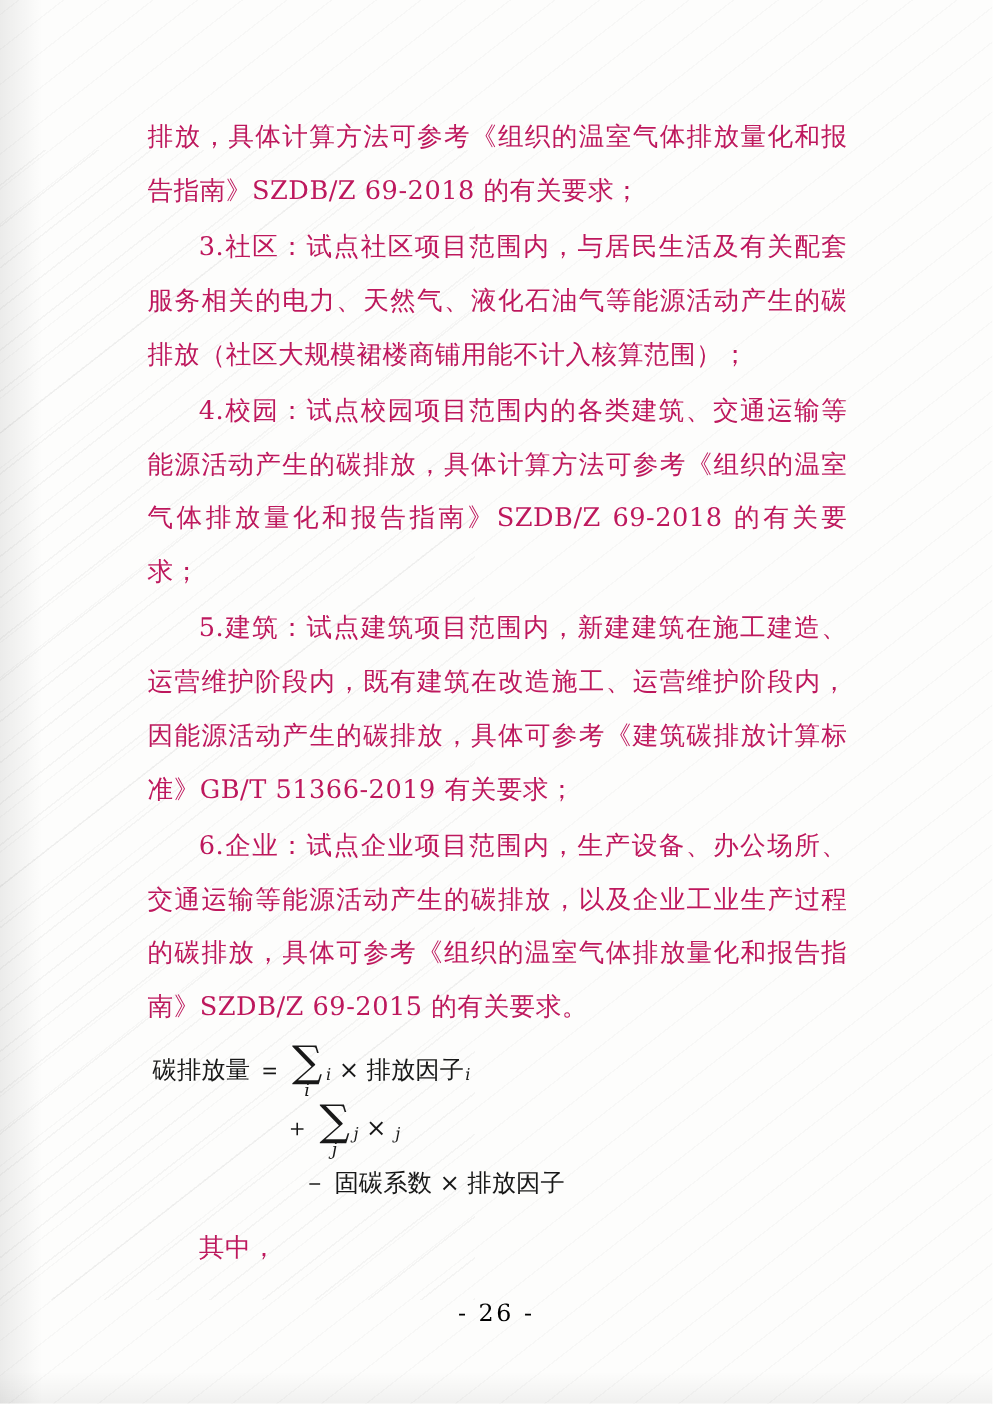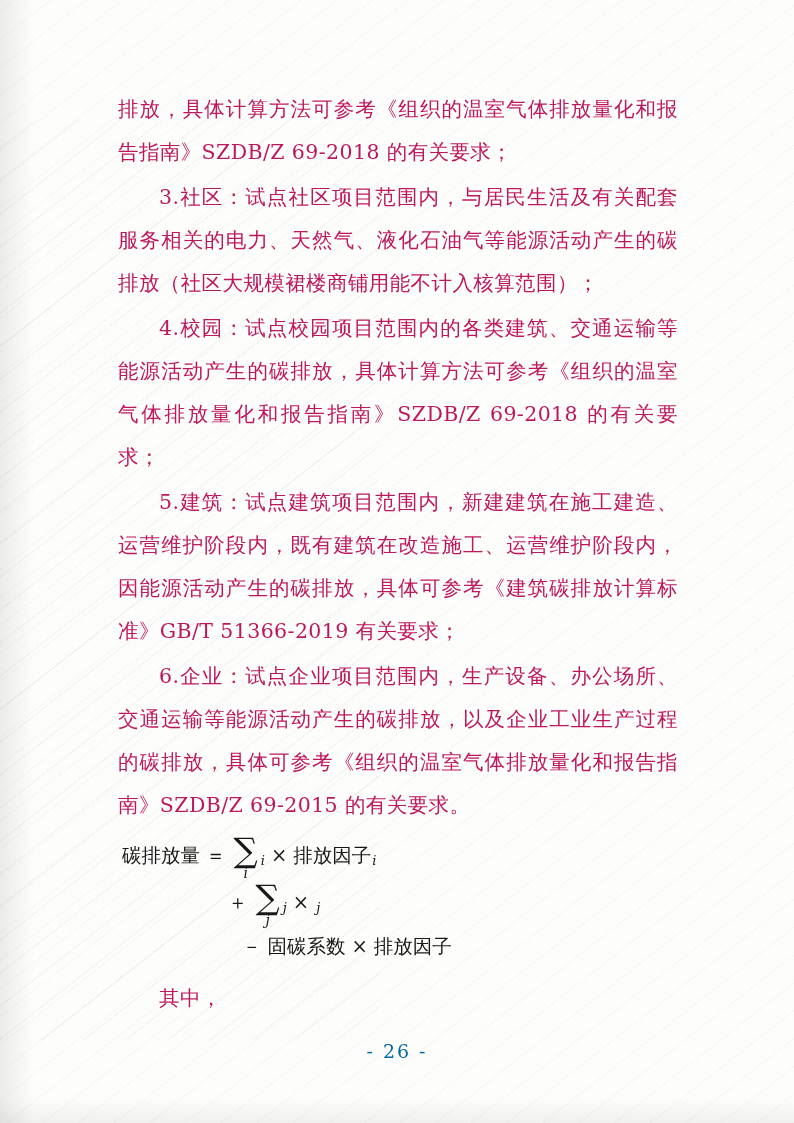--- a/index.html
+++ b/index.html
@@ -132,21 +132,21 @@
   }
   .op { margin: 0 6px; }
 
   .footer {
     position: absolute;
     left: 0;
     right: 0;
     top: 1040px;
     text-align: center;
     font-size: 19px;
-    color: #0369a1;
+    color: #000000;
     letter-spacing: 2px;
     font-family: "DejaVu Serif", "Liberation Serif", serif;
   }
 </style>
 </head>
 <body>
 
 <div class="page">
 
   <div class="content">

